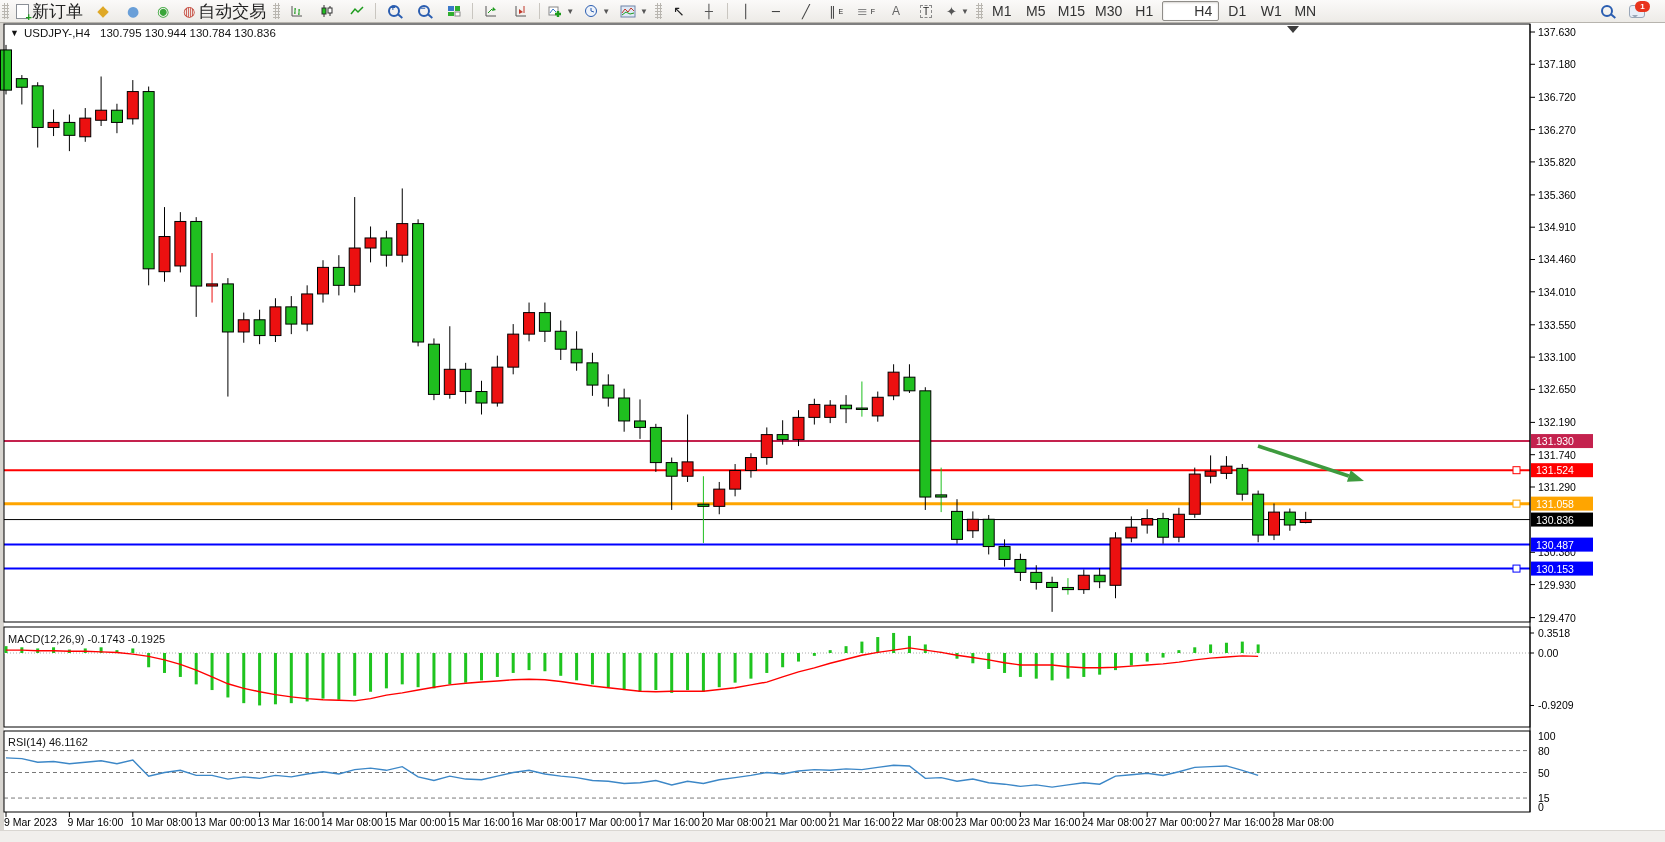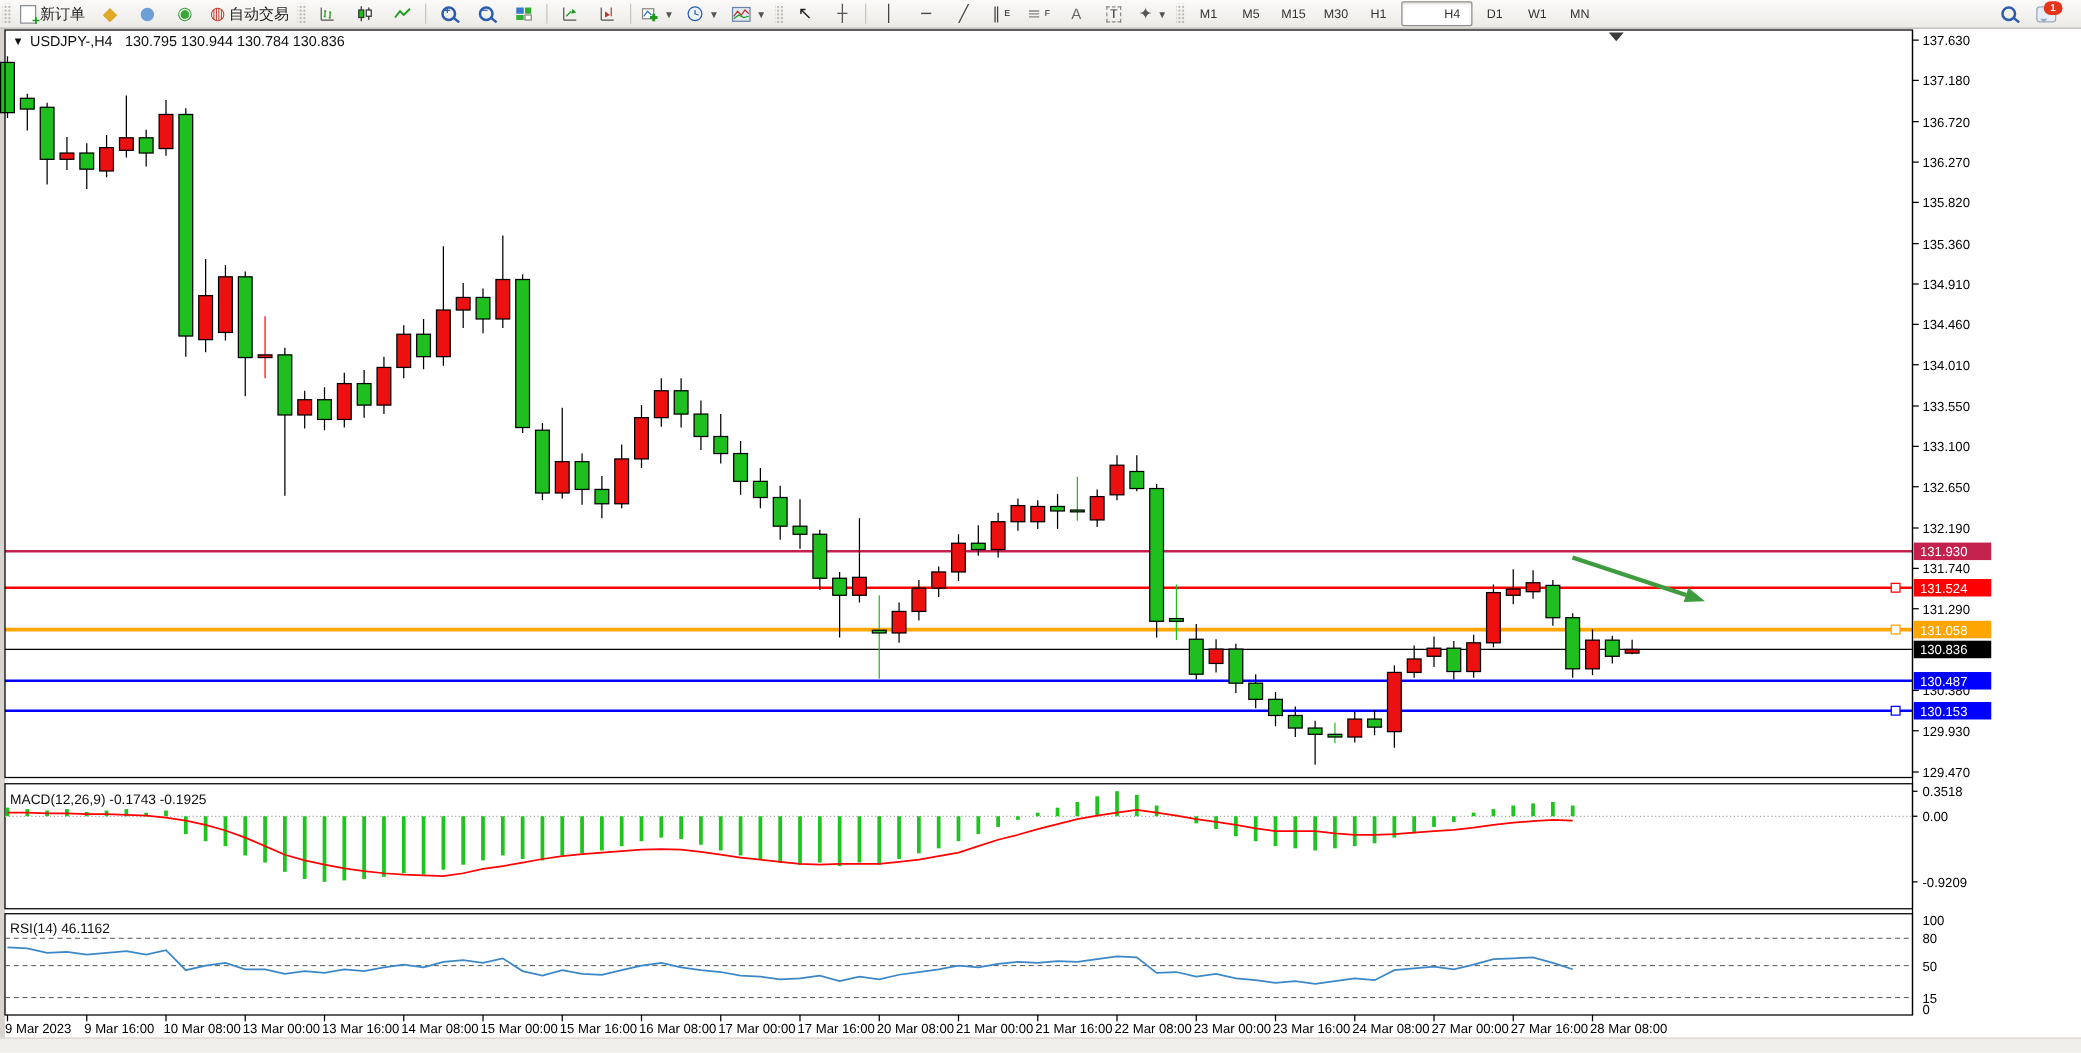--- a/index.html
+++ b/index.html
@@ -9,24 +9,24 @@
     background:linear-gradient(#fbfaf9,#edebe7);border-bottom:1px solid #b7b4ae;
     display:flex;align-items:center;font-size:12px;color:#222;white-space:nowrap;z-index:5;}
   .grip{width:7px;height:16px;margin:0 2px;
     background-image:radial-gradient(#b9b6b0 1px,transparent 1.2px);
     background-size:3px 3px;background-position:1px 1px;flex:0 0 auto;}
   .vsep{width:1px;height:16px;background:#c9c6c0;margin:0 3px;flex:0 0 auto;}
   .tbtn{height:18px;min-width:20px;padding:0 3px;margin:0 1px;display:inline-flex;
     align-items:center;justify-content:center;gap:3px;border:1px solid transparent;
     border-radius:2px;cursor:default;flex:0 0 auto;}
   .tbtn.active{background:#fff;border-color:#8f8d89;box-shadow:inset 0 1px 2px #d8d6d2;padding-left:28px;}
-  .tf{font-size:10px;color:#333;min-width:24px;text-align:center;}
+  .tf{font-size:14px;color:#333;min-width:24px;text-align:center;}
   .glyph{font-family:"DejaVu Sans",sans-serif;font-size:13px;line-height:1;}
   .caret{font-size:8px;color:#555;margin-left:1px;}
-  .cnlabel{font-size:12px;}
+  .cnlabel{font-size:17px;}
   .page-ic{width:11px;height:13px;background:#fff;border:1px solid #8a8f96;position:relative;}
   .page-ic::after{content:"+";position:absolute;right:-4px;bottom:-5px;color:#1d9b1d;
     font-weight:bold;font-size:11px;}
   .mag{width:8px;height:8px;border:2px solid #2a5db0;border-radius:50%;position:relative;}
   .mag::after{content:"";position:absolute;width:6px;height:2px;background:#2a5db0;
     right:-5px;bottom:-2px;transform:rotate(40deg);}
   .mag .pm{position:absolute;left:0px;top:-4px;font-size:9px;font-weight:bold;color:#2a5db0;}
   .chat-ic{width:14px;height:11px;background:#e8eef7;border:1px solid #9aa7b8;
     border-radius:3px;position:relative;}
   .chat-ic::after{content:"";position:absolute;left:2px;bottom:-4px;border:3px solid transparent;

